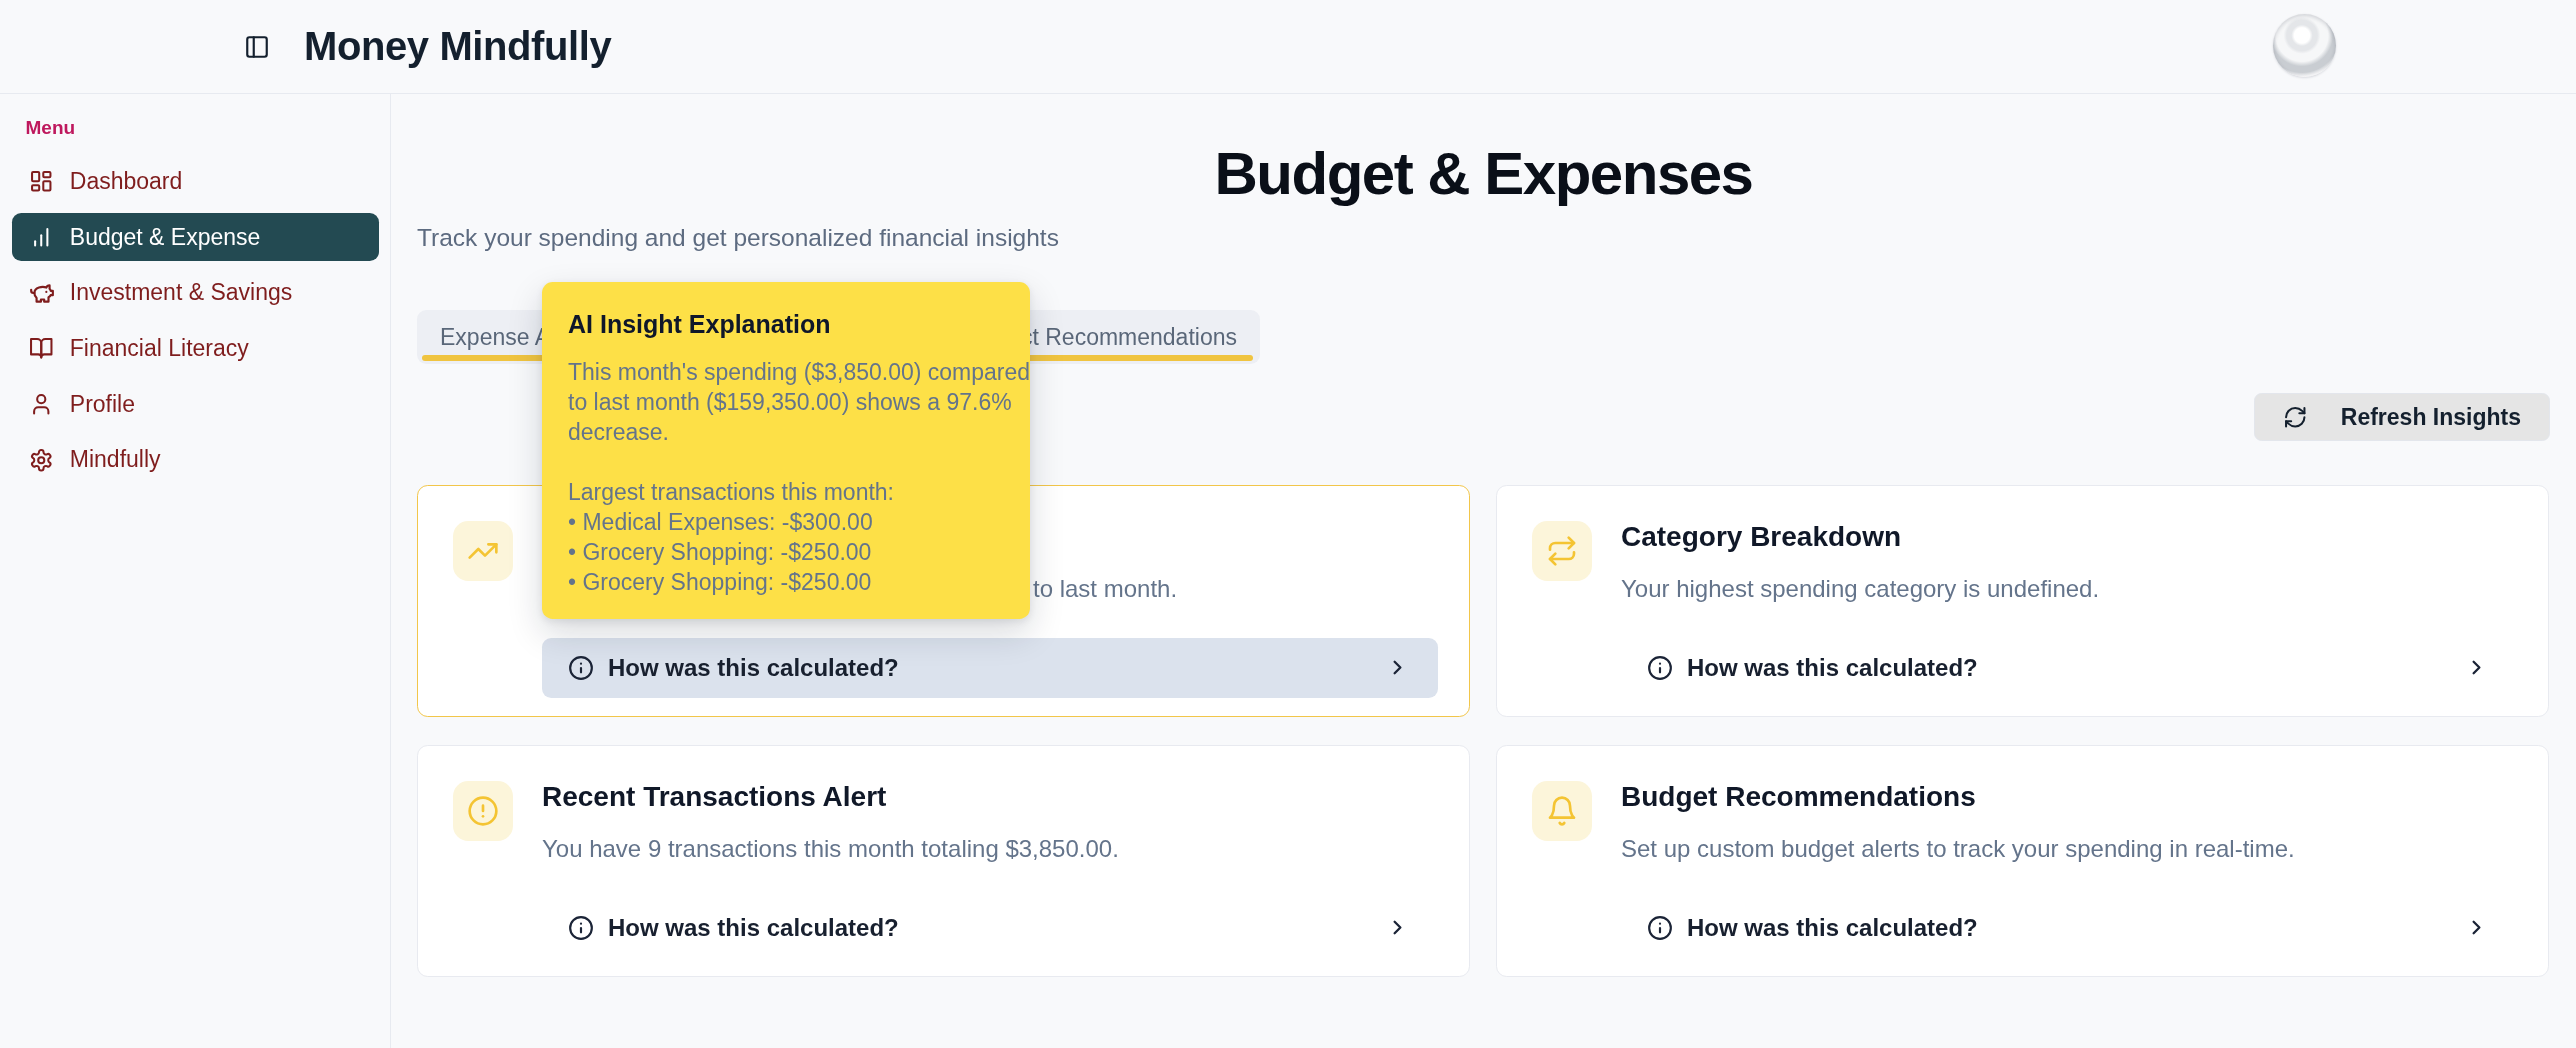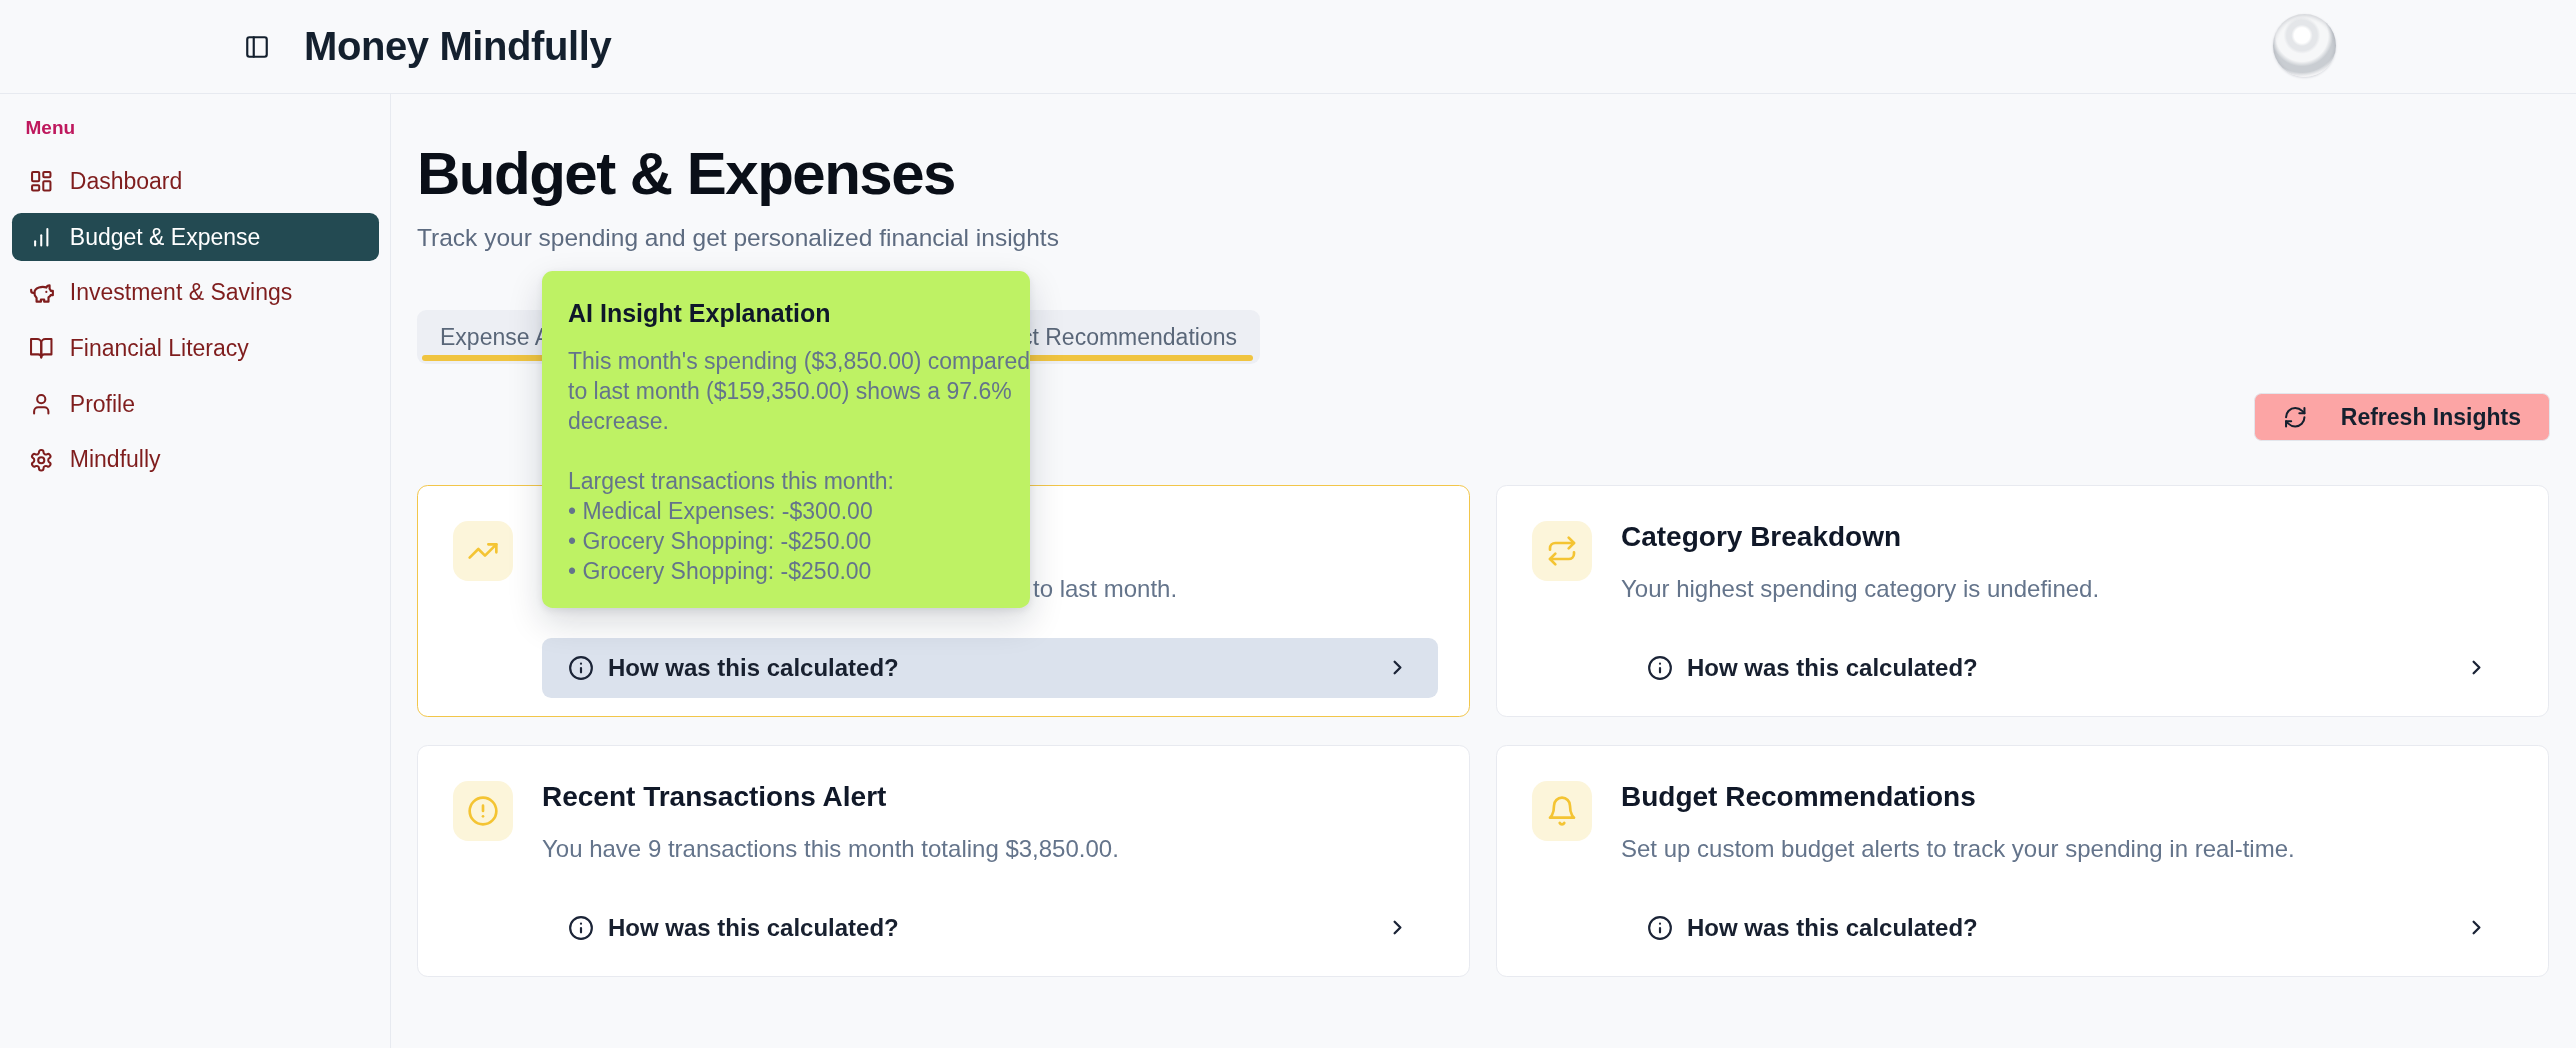--- a/index.html
+++ b/index.html
@@ -41,38 +41,38 @@
     display:flex; align-items:center; padding-left:17px; cursor:pointer;
     color:#7f1d1d;
   }
   .nav-item .nav-ic { width:26px; height:26px; flex:none; display:flex; align-items:center; justify-content:center; }
   .nav-item .nav-txt { margin-left:15.3px; font-size:23px; }
   .nav-item.active { background:#234a52; color:#ffffff; }
   .nav-item.active .nav-txt { font-weight:normal; }
   
   .main { position:absolute; top:94px; left:391px; width:2185px; padding:48px 0 0 26px; }
   .content { width:2133px; position:relative; }
-  .page-title { font-size:60px; line-height:64px; font-weight:bold; color:#0a0f18; letter-spacing:-1.5px; }
+  .page-title { font-size:60px; line-height:64px; font-weight:bold; color:#0a0f18; letter-spacing:-1.5px;text-align:center; }
   .page-subtitle { margin-top:18.4px; font-size:24.5px; color:#5d6b80; }
   
   .tabbar {
     margin-top:58px; width:843px; height:54px; background:#edeff4; border-radius:9.2px;
     display:flex; align-items:center; position:relative;
   }
   .tab { height:100%; display:flex; align-items:center; padding:0 23px; font-size:23px; color:#5a6779; cursor:pointer; white-space:nowrap; }
   .tab-filler { flex:1; }
   .tab-underline {
     position:absolute; left:5.4px; right:7px; bottom:3.1px; height:6.1px; border-radius:3.8px;
     background:#f0c440;
   }
   
   .toolbar-row { margin-top:29px; display:flex; justify-content:flex-end; }
   .refresh-btn {
     height:48px; padding:0 28px; border:0.8px solid #e3e6ec; border-radius:7.7px;
-    background:#fca5a5; display:flex; align-items:center; gap:33px; cursor:pointer;
+    background:#e5e5e5; display:flex; align-items:center; gap:33px; cursor:pointer;
   }
   .refresh-btn .r-ic { width:24.5px; height:24.5px; color:#14202e; }
   .refresh-btn .r-txt { font-size:23px; font-weight:bold; color:#14202e; }
   
   .cards { margin-top:44px; display:grid; grid-template-columns:1053px 1053px; column-gap:26px; row-gap:28px; }
   .card {
     background:#ffffff; border:0.8px solid #e8eaf0; border-radius:10.7px;
     height:232px; padding:35px 31px 23px 35px; display:flex;
   }
   .card.accent { border:1.5px solid #f2c64a; }
@@ -88,22 +88,22 @@
   .calc-row {
     margin-top:35px; height:60px; border-radius:9.2px; display:flex; align-items:center;
     padding:0 29px 0 26px; cursor:pointer;
   }
   .calc-row.highlight { background:#dbe2ed; }
   .calc-ic { width:26px; height:26px; color:#1b2437; flex:none; }
   .calc-txt { margin-left:14px; font-size:24px; font-weight:bold; color:#18202f; }
   .calc-chevron { margin-left:auto; width:23px; height:23px; color:#1b2437; }
   
   .popover {
-    position:absolute; left:542px; top:271px; width:488px; height:337px;
-    background:#bef264; border-radius:10.7px; z-index:50;
+    position:absolute; left:542px; top:282px; width:488px; height:337px;
+    background:#fde047; border-radius:10.7px; z-index:50;
     box-shadow:0 14px 35px rgba(15,23,42,.16), 0 2.3px 7.7px rgba(15,23,42,.08);
     padding:28px 26px 0 26px; overflow:hidden;
   }
   .pop-title { font-size:25px; font-weight:bold; color:#0f172a; }
   .pop-body { margin-top:18.4px; }
   .pop-line { font-size:23px; line-height:30px; min-height:30px; color:#64748b; white-space:nowrap; }
   svg { display:block; }
 </style>
 </head>
 <body>

